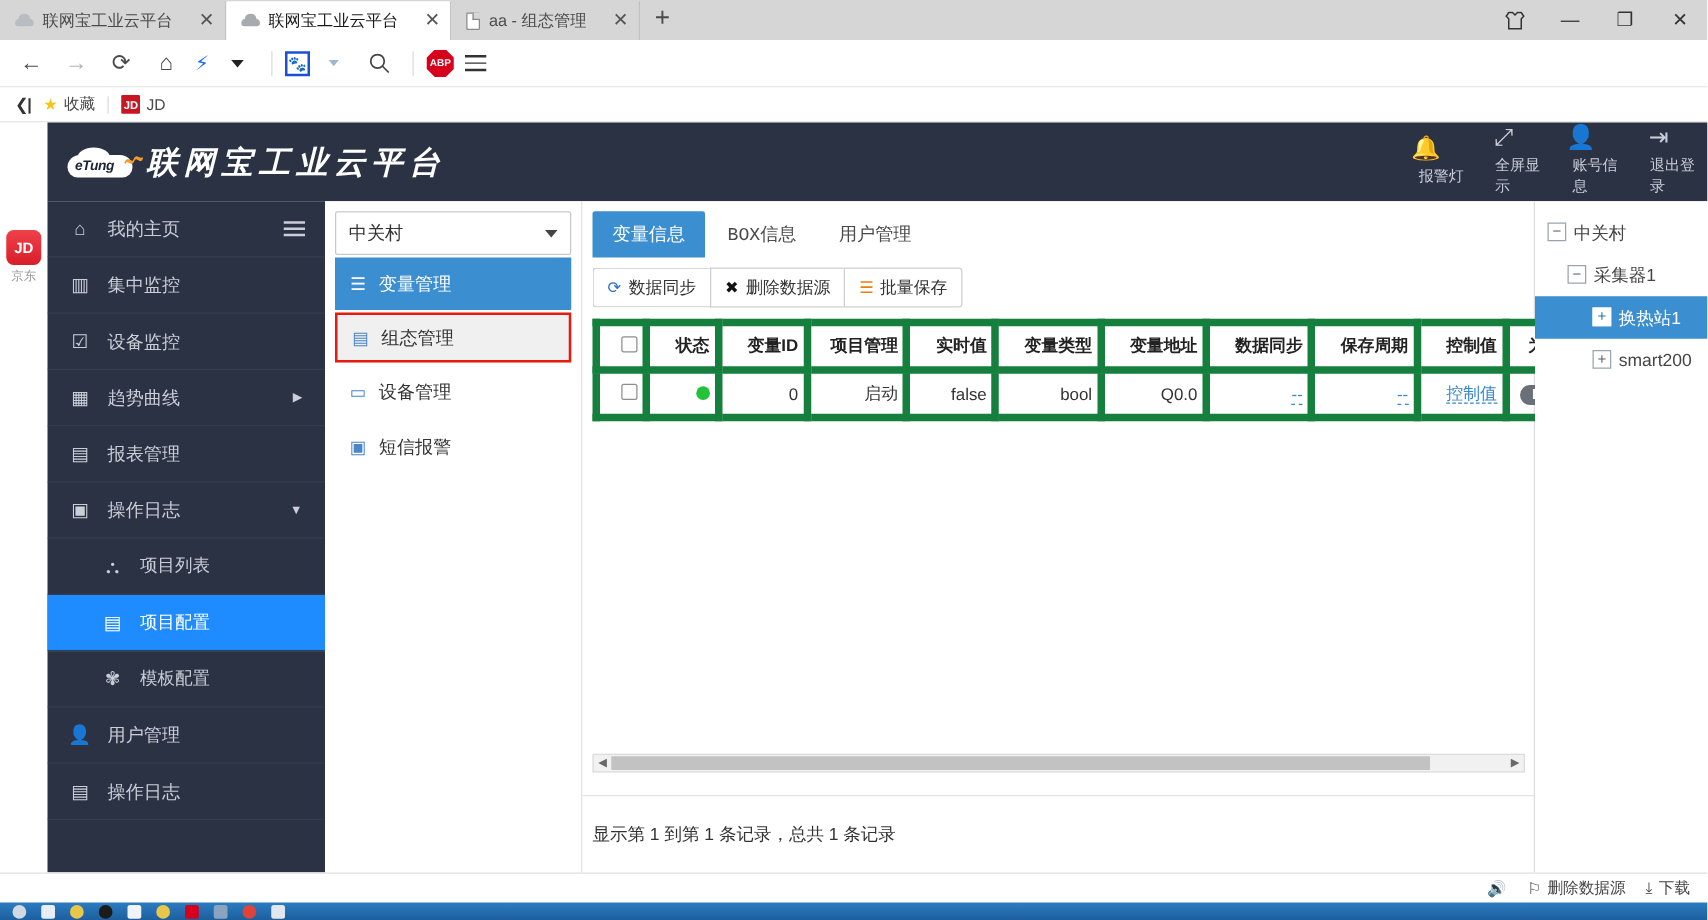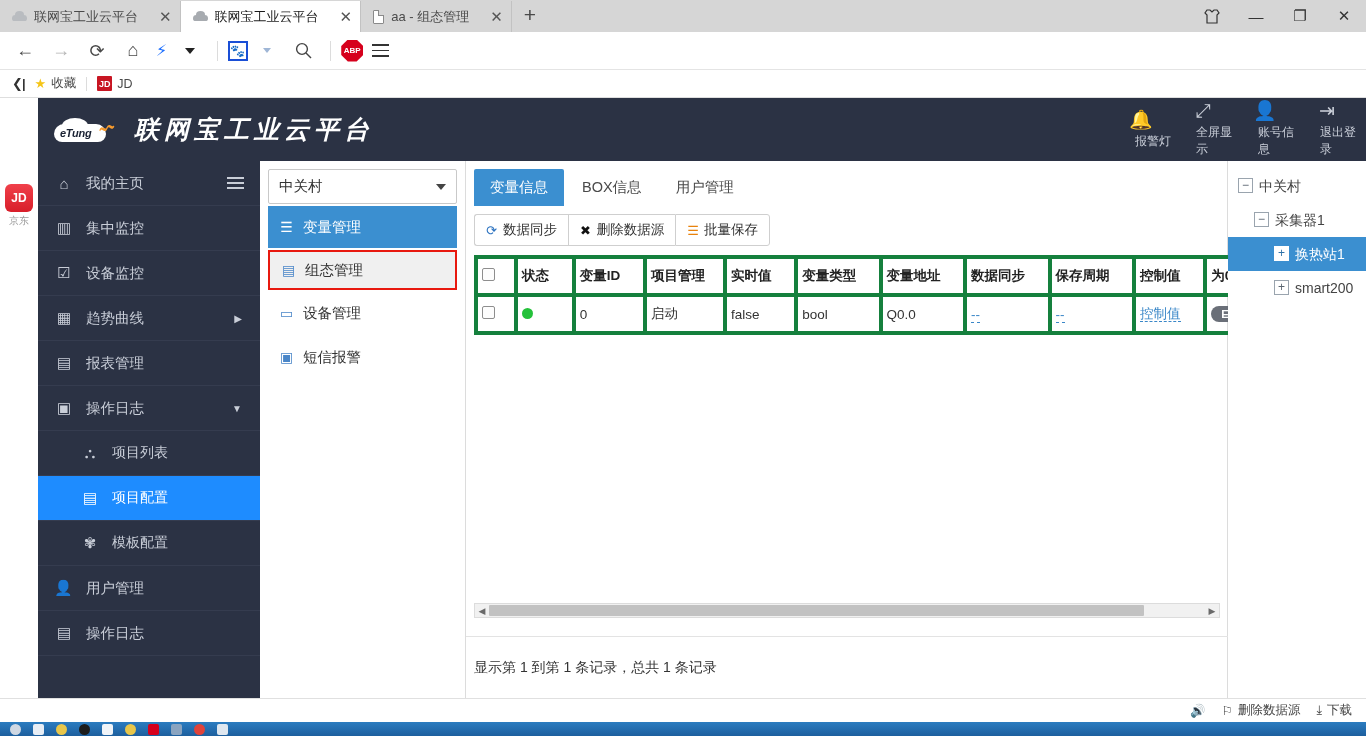--- a/index.html
+++ b/index.html
@@ -114,21 +114,21 @@
             color: #fff; font-size: 12px; font-weight: bold; display: flex; align-items: center;
             justify-content: center; }
   .jdlabel { font-size: 10px; color: #9a9a9a; margin-top: 2px; }
 
   
   .page { position: absolute; left: 38px; top: 98px; width: 1328px; height: 600px; background: #fff; }
   .apphdr {
     position: absolute; left: 0; top: 0; width: 1328px; height: 63px; background: #2b3244;
     display: flex; align-items: center; justify-content: space-between; padding: 0 8px 0 16px;
   }
-  .brand { display: flex; align-items: center; gap: 22px; }
+  .brand { display: flex; align-items: center; gap: 5px; }
   .logo-cloud {
     width: 58px; height: 28px; position: relative;
   }
   .logo-cloud .cl {
     position: absolute; left: 0; bottom: 2px; width: 52px; height: 18px; background: #fff;
     border-radius: 11px 11px 9px 9px;
   }
   .logo-cloud .cl2 {
     position: absolute; left: 8px; bottom: 10px; width: 26px; height: 16px; background: #fff;
     border-radius: 50%;
@@ -181,40 +181,40 @@
   }
   .p2item .p2ic { font-size: 14px; color: #4a86c8; width: 17px; text-align: center; }
   .p2item.active { background: #3b8fd0; color: #fff; }
   .p2item.active .p2ic { color: #fff; }
   .p2item.boxed { border: 2.5px solid #e8190f; background: #f0f0f0; height: 40px; margin-top: 2px; }
 
   .content {
     position: absolute; left: 428px; top: 63px; width: 762px; height: 537px; background: #fff;
     border-right: 1px solid #dcdcdc;
   }
-  .tabs { display: flex; align-items: flex-end; padding: 8px 8px 0 8px; gap: 2px; }
+  .tabs { display: flex; align-items: flex-end; padding: 8px 8px 0 8px; gap: 2px; font-family: Liberation Mono, monospace; }
   .ctab { padding: 9px 16px; font-size: 14.5px; color: #4a4a4a; }
   .ctab.active { background: #3b8fd0; color: #fff; border-radius: 2px 2px 0 0; }
   .btnbar { display: flex; padding: 8px 8px 0 8px; }
   .tbtn {
     height: 32px; display: flex; align-items: center; gap: 6px; padding: 0 11px;
     border: 1px solid #cfcfcf; font-size: 13.5px; color: #333; background: #fff;
     border-right-width: 0;
   }
   .tbtn:first-child { border-radius: 3px 0 0 3px; }
   .tbtn:last-child { border-right-width: 1px; border-radius: 0 3px 3px 0; }
   .tbtn .bic { font-size: 13px; }
   .ic-refresh { color: #2b72c0; }
   .ic-x { color: #111; font-weight: bold; }
   .ic-list { color: #e8820c; letter-spacing: -1px; }
 
   .tablewrap { margin: 9px 8px 0 8px; width: 746px; }
   table.grid { border-collapse: collapse; table-layout: fixed; width: 880px; }
   table.grid th, table.grid td {
-    border: 4px solid #15803d; font-size: 13.5px; text-align: left; height: 38px; padding: 0 4px;
+    border: 6px solid #15803d; font-size: 13.5px; text-align: right; height: 38px; padding: 0 4px;
     white-space: nowrap; overflow: hidden;
   }
   table.grid th { font-weight: bold; color: #222; background: #fff; }
   table.grid td { color: #333; }
   .cbx { width: 13px; height: 13px; border: 1px solid #8e8e8e; background: #fdfdfd; display: inline-block;
          border-radius: 2px; }
   .dot-green { width: 11px; height: 11px; border-radius: 50%; background: #24c13a; display: inline-block; }
   .dashlink { color: #3a87c8; text-decoration: none; border-bottom: 1px dashed #3a87c8; }
   .badge-gray {
     display: inline-block; min-width: 30px; padding: 2px 10px; border-radius: 10px;

